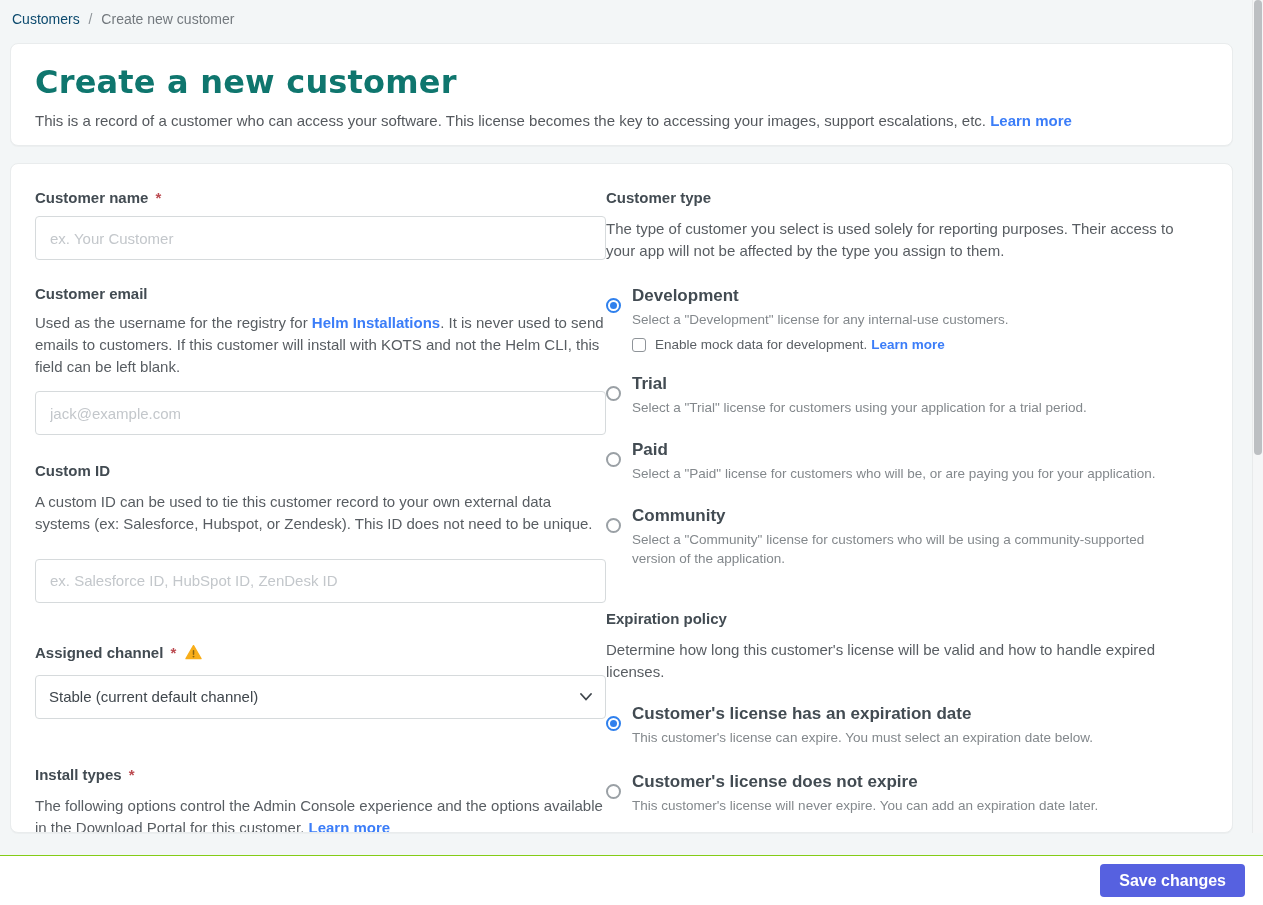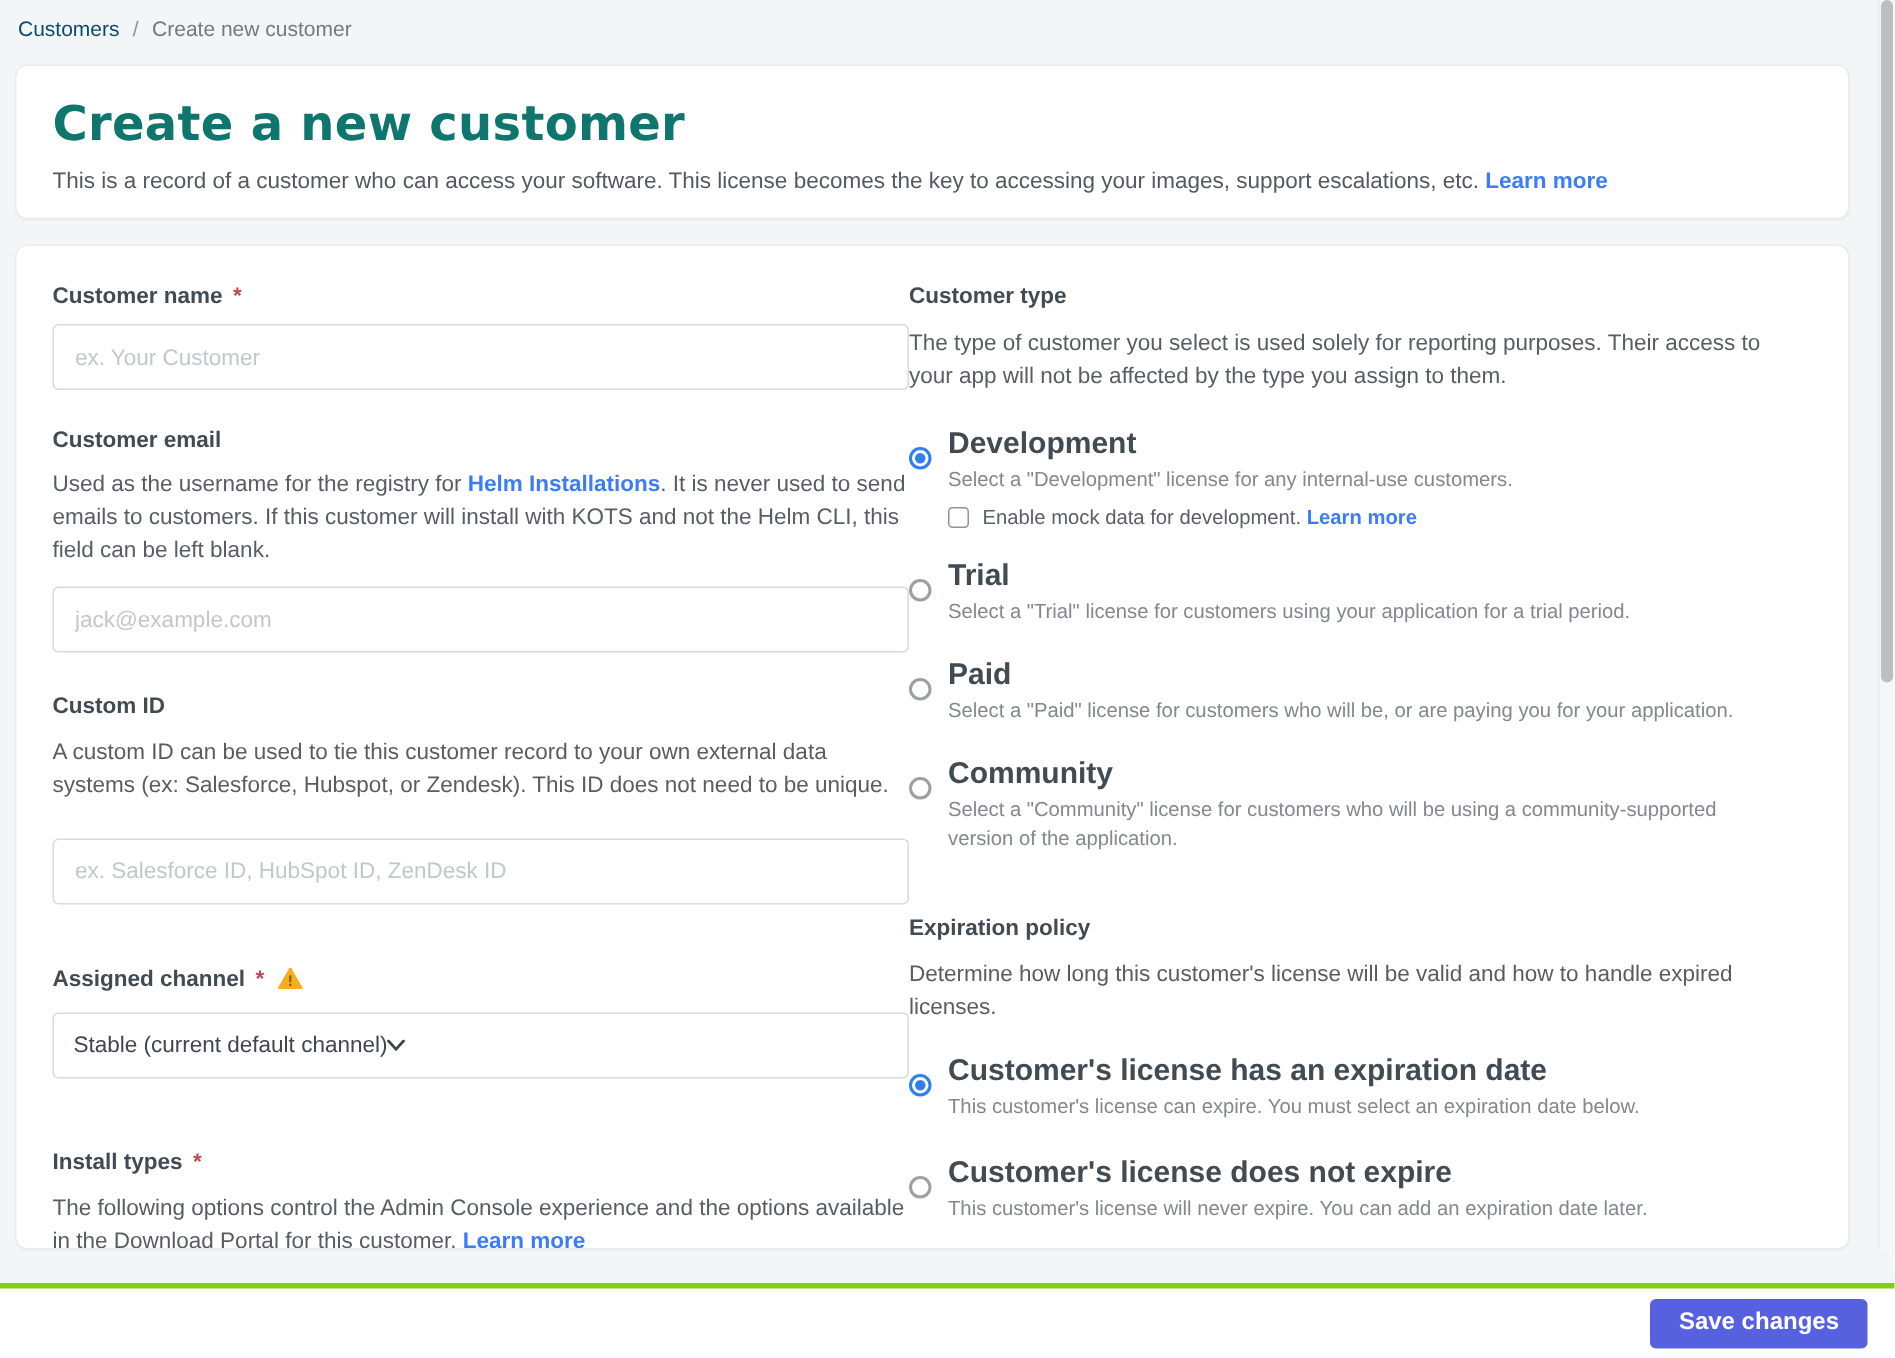--- a/index.html
+++ b/index.html
@@ -55,21 +55,21 @@
     padding:0 14px; font-size:15px; color:#737373; background:#fff;
     outline:none; margin-top:8px; font-family:"Liberation Sans", sans-serif;
   }
   .text-input::placeholder { color:#c3c7cb; opacity:1; }
 
   .help { font-size:15px; color:#585d62; line-height:1.45; margin-top:8px; }
 
   .select {
     margin-top:12px; height:44px; width:100%;
     border:1px solid #d6dadc; border-radius:4px;
-    display:flex; align-items:center; 
+    display:flex; align-items:center; justify-content:space-between;
     padding:0 13px; font-size:15px; color:#3f464c; background:#fff; cursor:pointer;
   }
   .chevron { width:12px; height:8px; flex:none; }
 
   .mt24 { margin-top:24px; }
   .mt26 { margin-top:26px; }
   .mt40 { margin-top:40px; }
   .mt46 { margin-top:46px; }
   .para-tight { margin-top:10px; }
   .input-gap14 { margin-top:14px; }
@@ -79,33 +79,33 @@
   .option.first { margin-top:24px; }
   .radio {
     width:15px; height:15px; border:2px solid #9aa0a5; border-radius:50%;
     margin-top:12px; flex:none; background:#fff; position:relative; cursor:pointer;
   }
   .radio.checked { border-color:#2f80ed; }
   .radio.checked::after {
     content:""; position:absolute; top:2px; left:2px; right:2px; bottom:2px;
     background:#2f80ed; border-radius:50%;
   }
-  .option-title { font-size:20px; font-weight:bold; color:#424b52; line-height:20px; }
+  .option-title { font-size:17px; font-weight:bold; color:#424b52; line-height:20px; }
   .option-desc { font-size:13.5px; color:#83888c; margin-top:5px; line-height:1.4; }
 
   .checkbox-row { display:flex; align-items:flex-end; gap:9px; margin-top:8px; }
   .checkbox {
     width:14px; height:14px; border:1px solid #8f9499; border-radius:3px;
     background:#fff; flex:none; cursor:pointer;
   }
   .checkbox-label { font-size:13.5px; color:#5a5f64; }
 
   .footer-bar {
     position:fixed; left:0; bottom:0; width:1263px; height:50px;
-    background:#fff; border-top:4px solid #84cc16;
+    background:#fff; border-top:1px solid #84cc16;
     display:flex; align-items:center; justify-content:flex-end;
     padding-right:18px; z-index:6;
   }
   .save-btn {
     background:#5661e0; color:#fff; font-size:16px; font-weight:bold;
     border:none; border-radius:4px; height:33px; padding:0 19px;
     font-family:"Liberation Sans", sans-serif; cursor:pointer;
   }
 
   .scrollbar-track {

